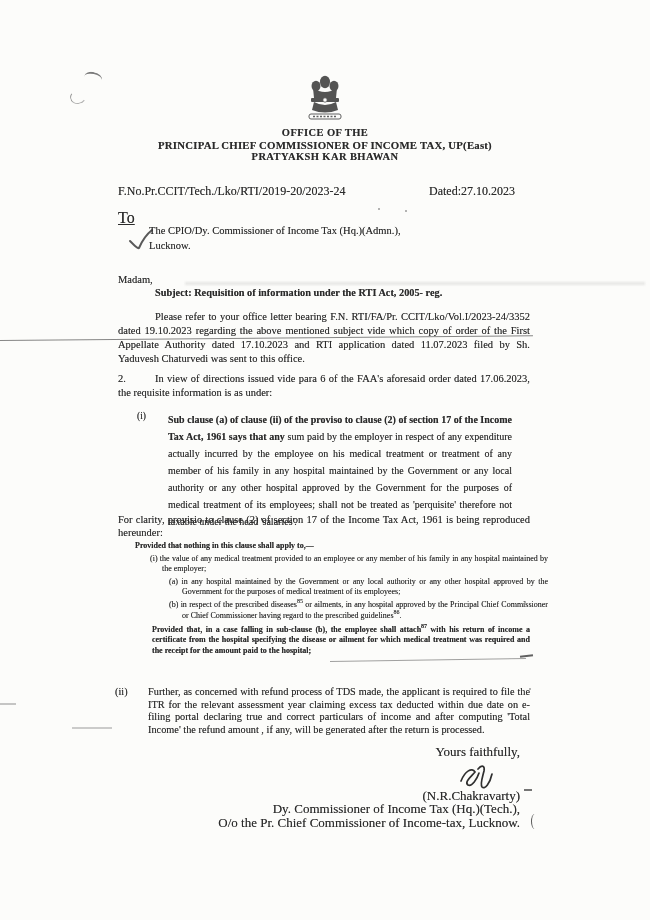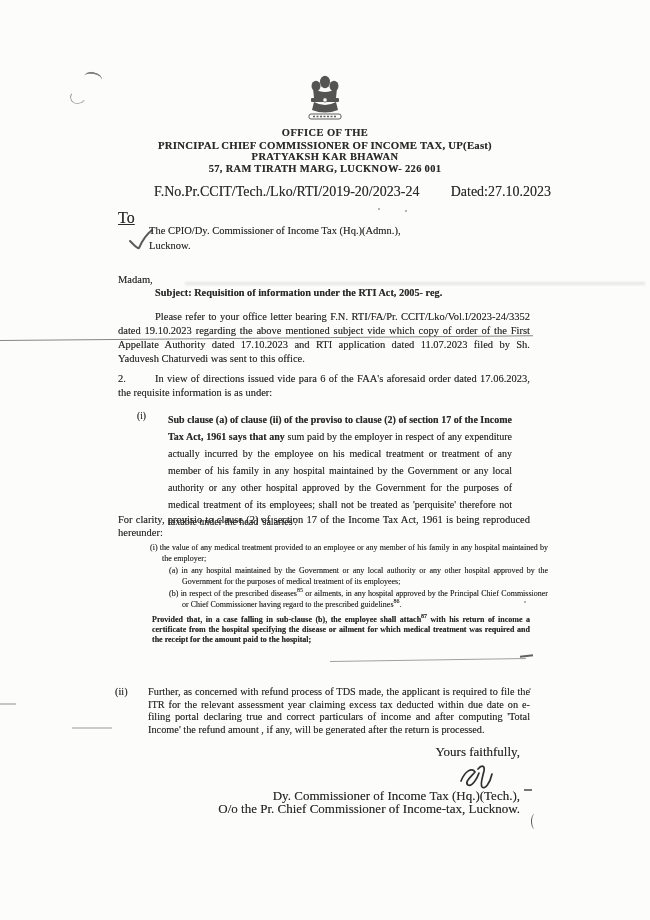--- a/index.html
+++ b/index.html
@@ -15,21 +15,21 @@
   }
   .abs { position:absolute; }
   
   .header { left:110px; top:74px; width:430px; text-align:center; }
   .emblem { display:block; margin:0 auto 5px auto; opacity:0.88; }
   .h-office { font-size:10.5px; font-weight:bold; line-height:12px; letter-spacing:0.4px; }
   .h-org    { font-size:10.8px; font-weight:bold; line-height:12px; letter-spacing:0.2px; }
   .h-bld    { font-size:10.5px; font-weight:bold; line-height:12px; letter-spacing:0.4px; }
   .h-addr   { font-size:10.5px; font-weight:bold; line-height:12px; letter-spacing:0.3px; }
   
-  .filerow { left:118px; top:184px; width:397px; display:flex; justify-content:space-between; font-size:14px;margin-left:36px; }
+  .filerow { left:118px; top:184px; width:397px; display:flex; justify-content:space-between; font-size:12px; }
   
   .to-label   { left:118px; top:209px; font-size:16px;text-decoration:underline; }
   .recipient  { left:149px; top:224px; font-size:10.5px; line-height:14.5px; }
   
   .salutation { left:118px; top:274px; font-size:10.5px; }
   .subject    { left:155px; top:287px; font-size:10.3px; font-weight:bold; }
   
   .para1 { left:118px; top:310px; width:412px; font-size:10.5px; line-height:14px; text-align:justify; text-indent:37px; }
   .para2 { left:118px; top:372px; width:412px; font-size:10.5px; line-height:14px; text-align:justify; }
   .p2num { display:inline-block; width:37px; }
@@ -93,21 +93,20 @@
       <path d="M9 28 Q20 34 31 28 L33 36 Q20 41 7 36 Z"></path>
     </g>
     <circle cx="20" cy="26" r="2.2" fill="#fcfcfa"></circle>
     <circle cx="20" cy="26" r="2.2" fill="none" stroke="#3d3d3d" stroke-width="0.8"></circle>
     <rect x="4" y="40" width="32" height="5" rx="2" fill="none" stroke="#4a4a4a" stroke-width="1"></rect>
     <line x1="8" y1="42.5" x2="32" y2="42.5" stroke="#4a4a4a" stroke-width="1.4" stroke-dasharray="2 1.5"></line>
   </svg>
   <div class="h-office">OFFICE OF THE</div>
   <div class="h-org">PRINCIPAL CHIEF COMMISSIONER OF INCOME TAX, UP(East)</div>
   <div class="h-bld">PRATYAKSH KAR BHAWAN</div>
-  <div class="h-addr">57, RAM TIRATH MARG, LUCKNOW- 226 001</div>
 </div>
 
 <div class="abs filerow">
   <span>F.No.Pr.CCIT/Tech./Lko/RTI/2019-20/2023-24</span>
   <span>Dated:27.10.2023</span>
 </div>
 
 <div class="abs to-label">To</div>
 <svg class="abs" style="left:128px; top:228px;" width="26" height="24" viewBox="0 0 26 24">
   <path d="M2 13 C7 18 10 21 11 20 C14 13 19 6 24 2" fill="none" stroke="rgba(60,60,60,0.85)" stroke-width="2" stroke-linecap="round"></path>
@@ -125,34 +124,36 @@
 <p class="abs para2"><span class="p2num">2.</span><span>In view of directions issued vide para 6 of the FAA's aforesaid order dated 17.06.2023, the requisite information is as under:</span></p>
 
 <div class="abs item-i">
   <span class="marker">(i)</span>
   <p class="item-text"><b>Sub clause (a) of clause (ii) of the proviso to clause (2) of section 17 of the Income Tax Act, 1961 says that any</b> <span>sum paid by the employer in respect of any expenditure actually incurred by the employee on his medical treatment or treatment of any member of his family in any hospital maintained by the Government or any local authority or any other hospital approved by the Government for the purposes of medical treatment of its employees; shall not be treated as 'perquisite' therefore not taxable under the head 'salaries'.</span></p>
 </div>
 
 <p class="abs clarity">For clarity, provisio to clause (2) of section 17 of the Income Tax Act, 1961 is being reproduced hereunder:</p>
 
 <div class="abs proviso">
+  <p class="intro">Provided that nothing in this clause shall apply to,—</p>
   <p class="pi">(i) the value of any medical treatment provided to an employee or any member of his family in any hospital maintained by the employer;</p>
   <p class="pa">(a) in any hospital maintained by the Government or any local authority or any other hospital approved by the Government for the purposes of medical treatment of its employees;</p>
   <p class="pa"><span>(b) in respect of the prescribed diseases</span><sup>85</sup><span> or ailments, in any hospital approved by the Principal Chief Commissioner or Chief Commissioner having regard to the prescribed guidelines</span><sup>86</sup><span>.</span></p>
   <p class="prov2"><span>Provided that, in a case falling in sub-clause (b), the employee shall attach</span><sup>87</sup><span> with his return of income a certificate from the hospital specifying the disease or ailment for which medical treatment was required and the receipt for the amount paid to the hospital;</span></p>
 </div>
 
 <div class="abs item-ii">
   <span class="marker">(ii)</span>
   <p class="item-text">Further, as concerned with refund process of TDS made, the applicant is required to file the ITR for the relevant assessment year claiming excess tax deducted within due date on e-filing portal declaring true and correct particulars of income and after computing 'Total Income' the refund amount , if any, will be generated after the return is processed.</p>
 </div>
 
 <div class="abs closing">
   <div>Yours faithfully,</div>
   <svg class="signature" width="48" height="30" viewBox="0 0 48 30">
     <g fill="none" stroke="#2f2f2f" stroke-width="1.7" stroke-linecap="round">
       <path d="M7 21 C11 11 18 7 21 12 C17 17 10 22 14 25 C18 27 23 19 25 13"></path>
       <path d="M24 9 C28 4 31 6 30 11 C28 19 26 24 28 27 C31 30 36 23 38 14"></path>
     </g>
   </svg>
+  <div>(N.R.Chakravarty)</div>
   <div>Dy. Commissioner of Income Tax (Hq.)(Tech.),</div>
   <div>O/o the Pr. Chief Commissioner of Income-tax, Lucknow.</div>
 </div>
 
 </body></html>

